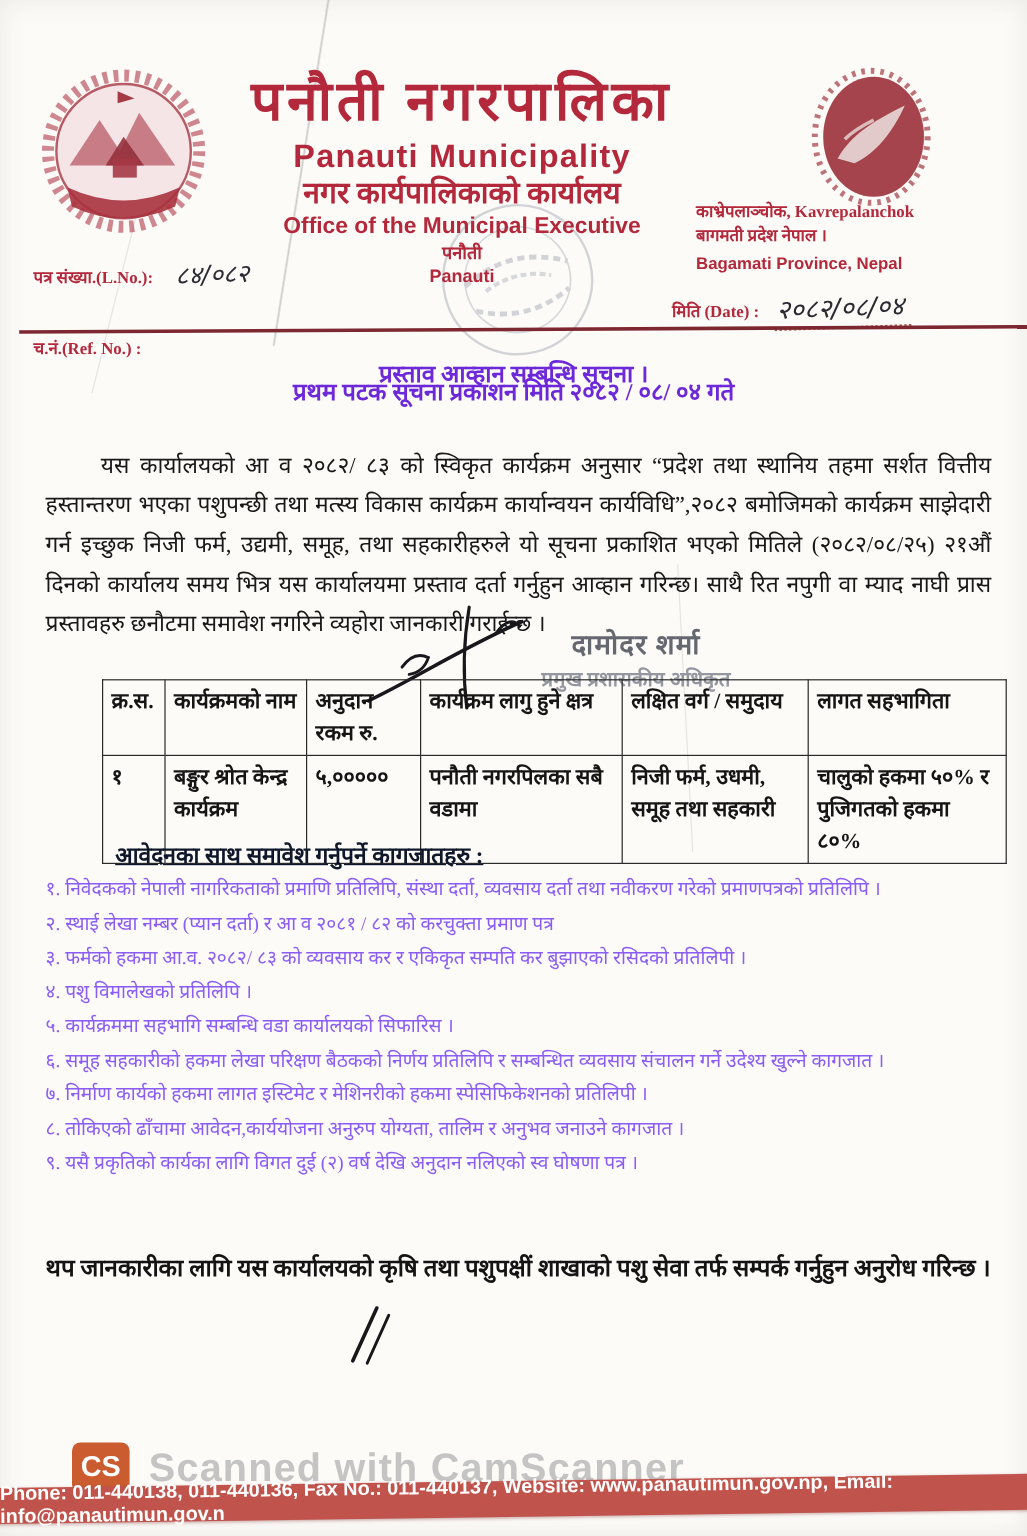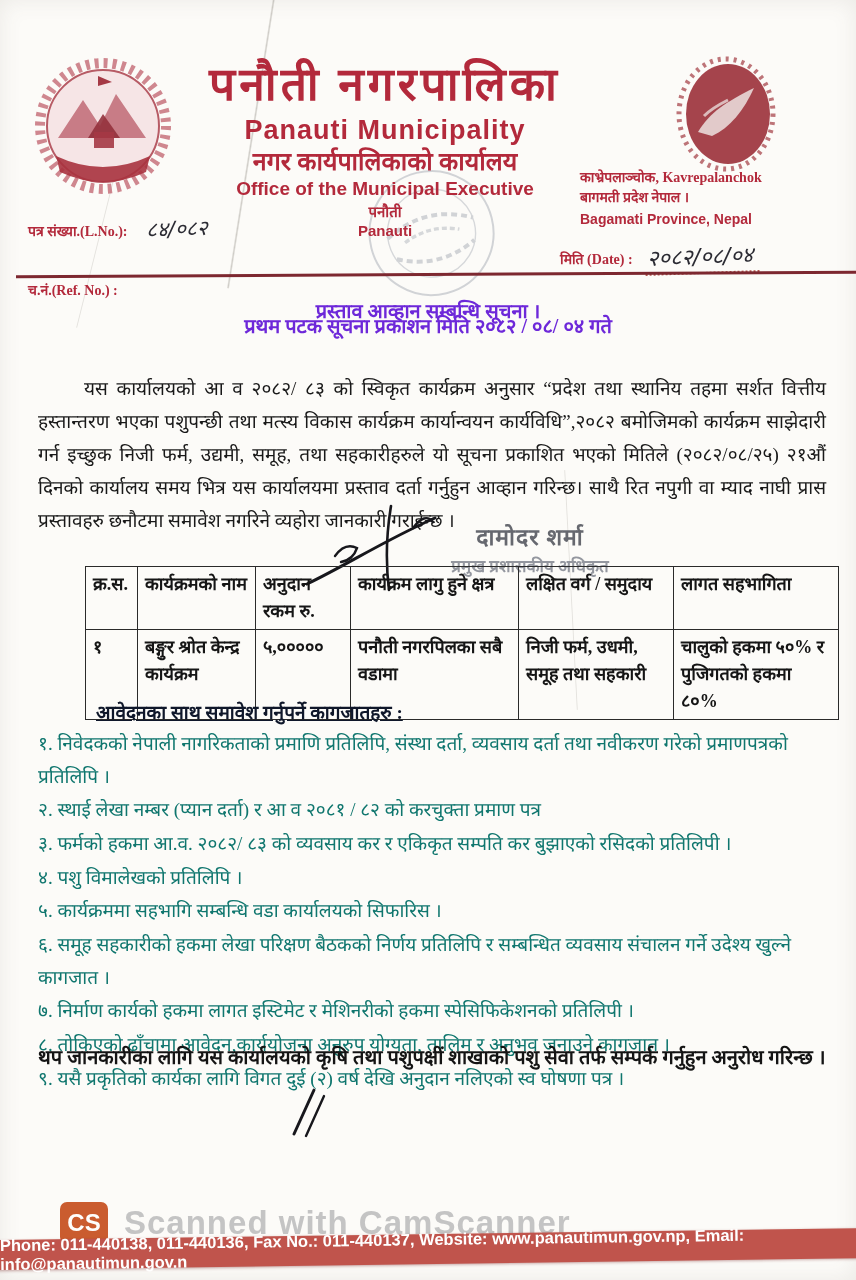--- a/index.html
+++ b/index.html
@@ -27,21 +27,21 @@
   
   .stamp-name{font-size:23px;font-weight:bold;color:#4c4f58;opacity:.85;letter-spacing:1px;}
   .stamp-desig{font-size:17px;font-weight:bold;color:#7b7f8a;opacity:.8;margin-top:2px;}
   
   table.grant{border-collapse:collapse;table-layout:fixed;width:753px;background:transparent;}
   table.grant th,table.grant td{border:1.6px solid #2a2a2a;padding:4px 7px;vertical-align:top;
         font-size:18px;line-height:1.5;color:#151515;text-align:left;font-weight:bold;}
   table.grant th{font-weight:bold;}
   
   .docs-heading{font-size:19px;font-weight:bold;color:#0f172a;text-decoration:underline;}
-  .docs-list div{font-size:19px;line-height:1.72;color:#0f766e;margin-bottom:1px;font-family:Liberation Serif, serif;}
+  .docs-list div{font-size:16px;line-height:1.72;color:#8b5cf6;margin-bottom:1px;font-family:Liberation Serif, serif;}
   .closing{font-size:20px;font-weight:600;line-height:1.7;color:#141414;}
   
   .cs-box{width:48px;height:42px;background:#c2410c;border-radius:7px;color:#fff;
           font-size:24px;font-weight:bold;display:flex;align-items:center;justify-content:center;opacity:.85;}
   .watermark{font-size:33px;font-weight:600;color:#c4c4c4;letter-spacing:1px;}
   .footer-band{background:#c0544c;color:#fff;font-size:16.5px;font-weight:bold;
                display:flex;align-items:center;padding-left:8px;
                box-shadow:0 1px 3px rgba(120,40,40,.4);}
   .crease{position:absolute;background:linear-gradient(90deg,transparent,rgba(120,115,105,.35),transparent);
           pointer-events:none;}

